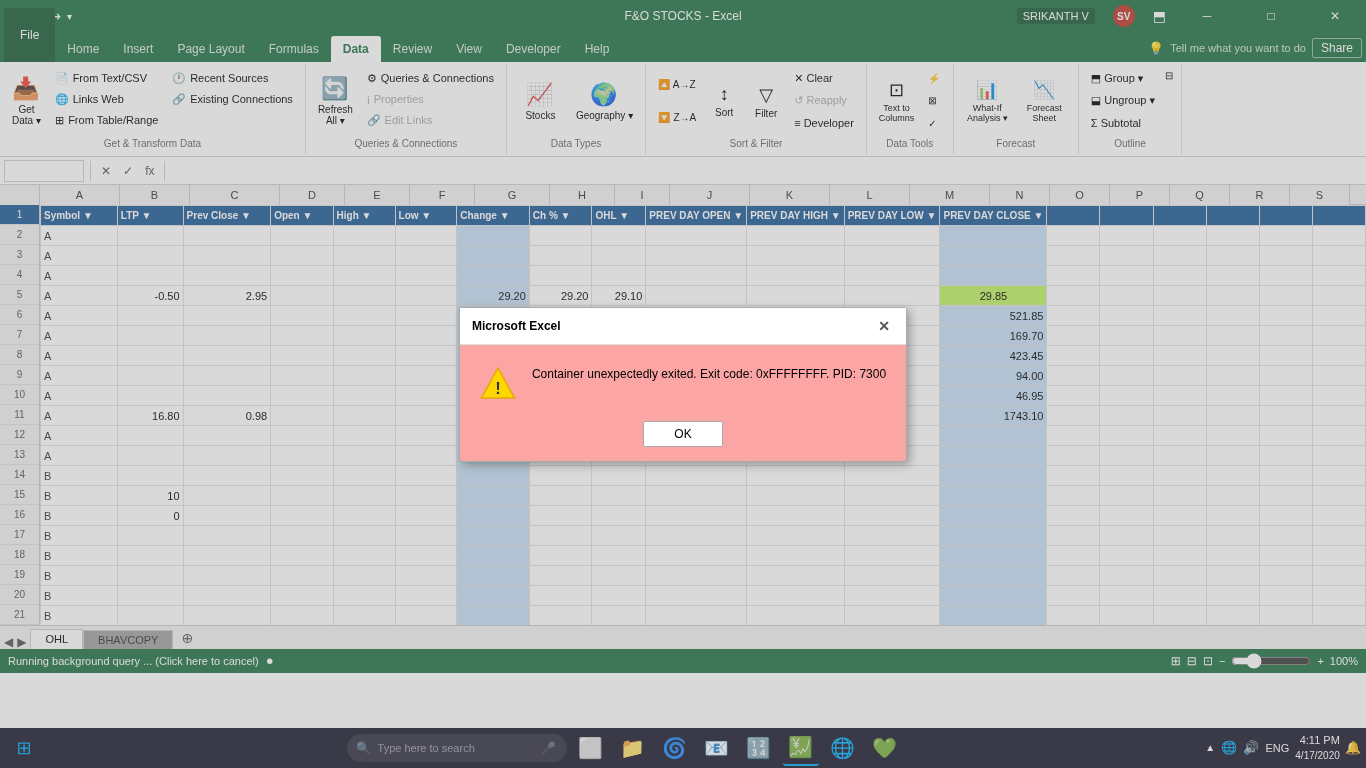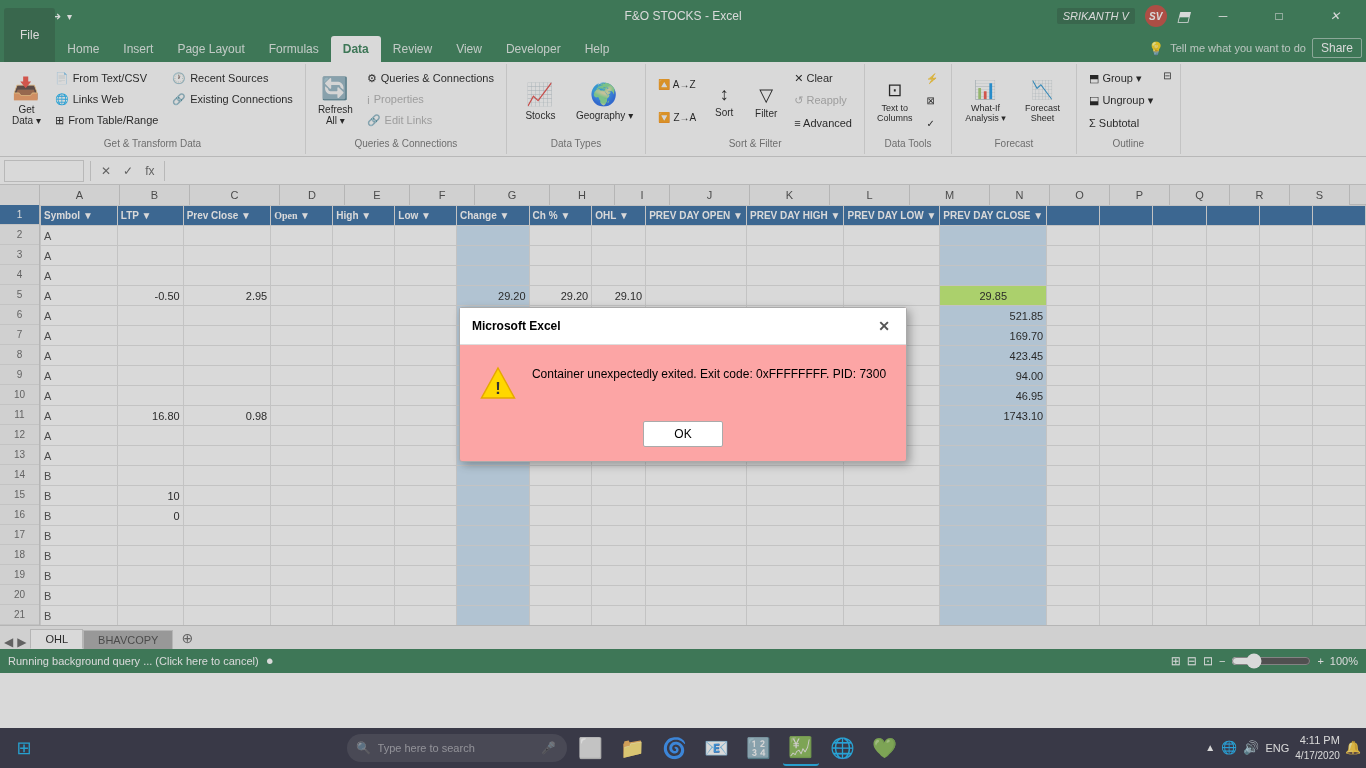--- a/index.html
+++ b/index.html
@@ -10,21 +10,21 @@
       height: 32px;
       background: #217346;
       display: flex;
       align-items: center;
       justify-content: space-between;
       padding: 0 8px;
       color: #fff;
     }
     #title-bar .left { display: flex; align-items: center; gap: 6px; }
     #title-bar .center { font-size: 12px; font-weight: 400; position: absolute; left: 50%; transform: translateX(-50%); }
-    #title-bar .right { display: flex; align-items: center; gap: 10px; margin-left: auto; font-style: italic; }
+    #title-bar .right { display: flex; align-items: center; gap: 18px; margin-left: auto; }
     .win-btn { width: 46px; height: 32px; display: flex; align-items: center; justify-content: center; cursor: pointer; font-size: 12px; }
     .user-badge { background: #1a5c37; border-radius: 2px; padding: 2px 6px; font-size: 11px; cursor: pointer; }
     .sv-badge { background: #c0392b; border-radius: 50%; width: 22px; height: 22px; display: flex; align-items: center; justify-content: center; font-size: 10px; font-weight: bold; }
 
     
     #ribbon-tabs {
       height: 30px;
       background: #217346;
       display: flex;
       align-items: flex-end;
@@ -459,21 +459,21 @@
         <span class="icon" style="font-size:18px;">↕</span>
         <span>Sort</span>
       </div>
       <div class="ribbon-btn-large" style="min-width:40px;">
         <span class="icon" style="font-size:18px;">▽</span>
         <span>Filter</span>
       </div>
       <div class="ribbon-col" style="justify-content:space-around;height:66px;">
         <div class="ribbon-btn-small">✕ Clear</div>
         <div class="ribbon-btn-small grayed">↺ Reapply</div>
-        <div class="ribbon-btn-small">≡ Advanced</div>
+        <div class="ribbon-btn-small">≡ Developer</div>
       </div>
     </div>
     <div class="ribbon-group-label">Sort &amp; Filter</div>
   </div>
 
   <div class="ribbon-group">
     <div class="ribbon-group-content">
       <div class="ribbon-btn-large">
         <span class="icon" style="font-size:18px;">⊡</span>
         <span style="font-size:9px;">Text to<br>Columns</span>
@@ -575,21 +575,21 @@
 
   </div>
   <div id="grid-content">
     <table class="grid">
 
       <tbody>
           <tr class="header-row">
         <td style="width:80px;background:#1f5c99;color:#fff;font-weight:bold;font-size:10px;">Symbol ▼</td>
         <td style="width:70px;background:#1f5c99;color:#fff;font-weight:bold;font-size:10px;">LTP ▼</td>
         <td style="width:90px;background:#1f5c99;color:#fff;font-weight:bold;font-size:10px;">Prev Close ▼</td>
-        <td style="width:65px;background:#1f5c99;color:#fff;font-weight:bold;font-size:10px;font-family:Liberation Serif, serif;">Open ▼</td>
+        <td style="width:65px;background:#1f5c99;color:#fff;font-weight:bold;font-size:10px;">Open ▼</td>
         <td style="width:65px;background:#1f5c99;color:#fff;font-weight:bold;font-size:10px;">High ▼</td>
         <td style="width:65px;background:#1f5c99;color:#fff;font-weight:bold;font-size:10px;">Low ▼</td>
         <td style="width:75px;background:#1f5c99;color:#fff;font-weight:bold;font-size:10px;">Change ▼</td>
         <td style="width:65px;background:#1f5c99;color:#fff;font-weight:bold;font-size:10px;">Ch % ▼</td>
         <td style="width:55px;background:#1f5c99;color:#fff;font-weight:bold;font-size:10px;">OHL ▼</td>
         <td style="width:80px;background:#1f5c99;color:#fff;font-weight:bold;font-size:10px;">PREV DAY OPEN ▼</td>
         <td style="width:80px;background:#1f5c99;color:#fff;font-weight:bold;font-size:10px;">PREV DAY HIGH ▼</td>
         <td style="width:80px;background:#1f5c99;color:#fff;font-weight:bold;font-size:10px;">PREV DAY LOW ▼</td>
         <td style="width:80px;background:#1f5c99;color:#fff;font-weight:bold;font-size:10px;">PREV DAY CLOSE ▼</td>
         <td style="width:60px;background:#1f5c99;"></td>

